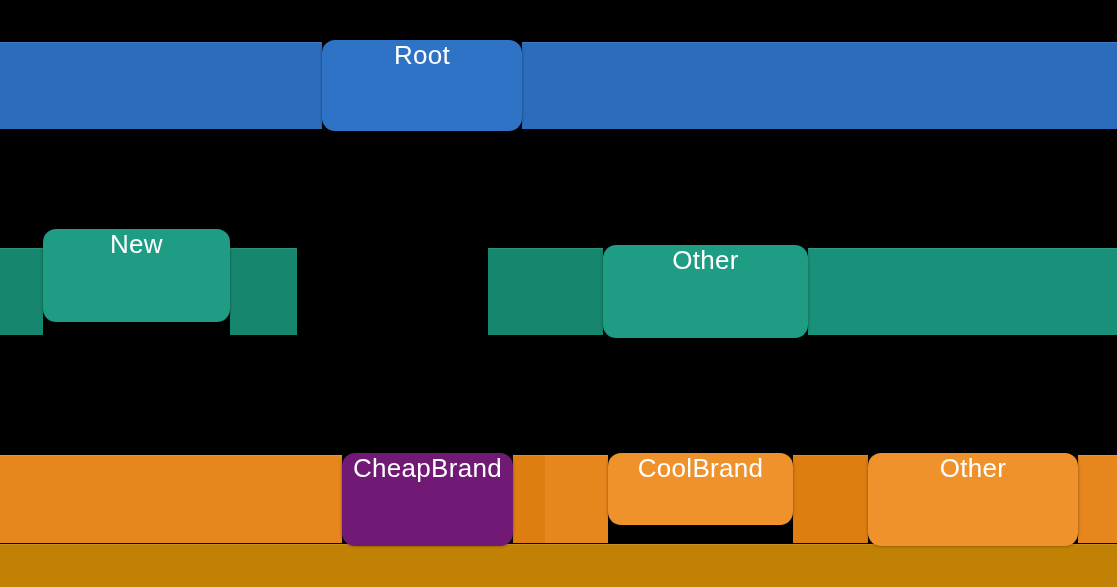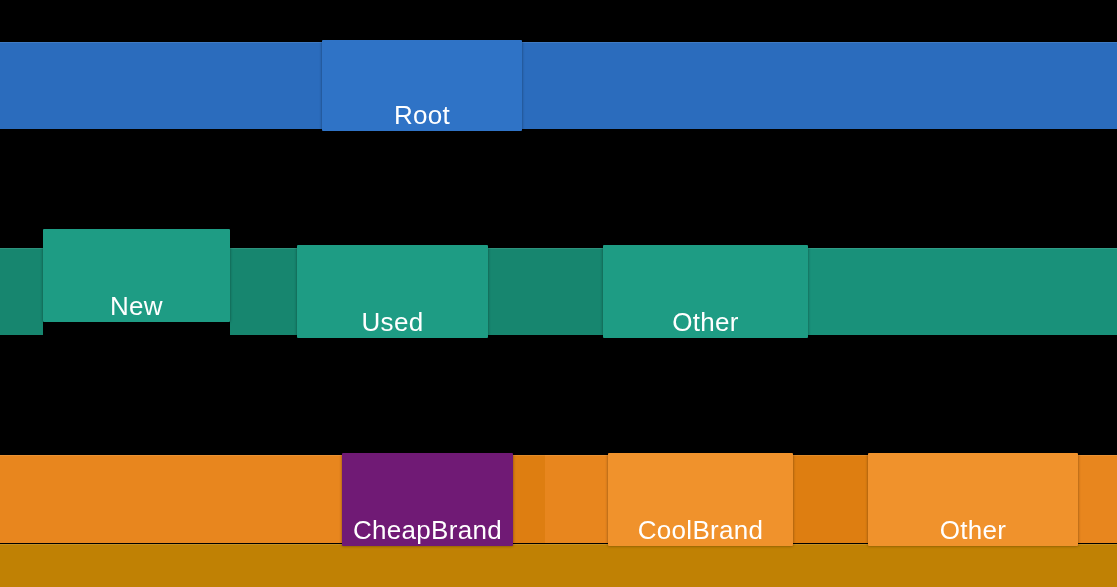--- a/index.html
+++ b/index.html
@@ -15,24 +15,24 @@
     position: relative;
     width: 1117px;
     height: 587px;
     background: #000000;
   }
   .seg {
     position: absolute;
     box-sizing: border-box;
   }
   .seg-node {
-    border-radius: 1px;
+    border-radius: 13px;
     box-shadow: 0 0 3px rgba(0,0,0,0.45);
     display: flex;
-    align-items: flex-end;
+    align-items: flex-start;
     justify-content: center;
     z-index: 2;
   }
   .seg-base, .seg-dark {
     z-index: 1;
     border-top: 1px solid rgba(255,255,255,0.10);
   }
   .seg-label {
     color: #ffffff;
     font-size: 26px;
@@ -58,35 +58,32 @@
 <div class="seg seg-base" style="left: 0px; width: 322px; top: 42px; height: 87px; background: rgb(43, 108, 189);"></div>
     <div class="seg seg-node" style="left: 322px; width: 200px; top: 40px; height: 91px; background: rgb(47, 115, 198);">
       <span class="seg-label">Root</span>
     </div>
     <div class="seg seg-base" style="left: 522px; width: 595px; top: 42px; height: 87px; background: rgb(43, 108, 189);"></div>
     <div class="seg seg-dark" style="left: 0px; width: 43px; top: 248px; height: 87px; background: rgb(23, 134, 111);"></div>
     <div class="seg seg-node" style="left: 43px; width: 187px; top: 229px; height: 93px; background: rgb(30, 156, 132);">
       <span class="seg-label">New</span>
     </div>
     <div class="seg seg-dark" style="left: 230px; width: 67px; top: 248px; height: 87px; background: rgb(23, 134, 111);"></div>
-    <div class="seg seg-node" style="left: 297px; width: 191px; top: 245px; height: 93px; background: rgb(30, 156, 132);">
-      <span class="seg-label">Used</span>
-    </div>
     <div class="seg seg-dark" style="left: 488px; width: 115px; top: 248px; height: 87px; background: rgb(23, 134, 111);"></div>
     <div class="seg seg-node" style="left: 603px; width: 205px; top: 245px; height: 93px; background: rgb(30, 156, 132);">
       <span class="seg-label">Other</span>
     </div>
     <div class="seg seg-base" style="left: 808px; width: 309px; top: 248px; height: 87px; background: rgb(25, 145, 122);"></div>
     <div class="seg seg-base" style="left: 0px; width: 342px; top: 455px; height: 88px; background: rgb(232, 134, 30);"></div>
     <div class="seg seg-node" style="left: 342px; width: 171px; top: 453px; height: 93px; background: #701a75;">
       <span class="seg-label">CheapBrand</span>
     </div>
     <div class="seg seg-dark" style="left: 513px; width: 32px; top: 455px; height: 88px; background: rgb(222, 126, 17);"></div>
     <div class="seg seg-base" style="left: 545px; width: 63px; top: 455px; height: 88px; background: rgb(232, 134, 30);"></div>
-    <div class="seg seg-node" style="left: 608px; width: 185px; top: 453px; height: 93px; background: rgb(240, 146, 44);">
+    <div class="seg seg-node" style="left: 608px; width: 185px; top: 453px; height: 72px; background: rgb(240, 146, 44);">
       <span class="seg-label">CoolBrand</span>
     </div>
     <div class="seg seg-dark" style="left: 793px; width: 75px; top: 455px; height: 88px; background: rgb(222, 126, 17);"></div>
     <div class="seg seg-node" style="left: 868px; width: 210px; top: 453px; height: 93px; background: rgb(240, 146, 44);">
       <span class="seg-label">Other</span>
     </div>
     <div class="seg seg-base" style="left: 1078px; width: 39px; top: 455px; height: 88px; background: rgb(232, 134, 30);"></div>
   </div>
 
 </body></html>

